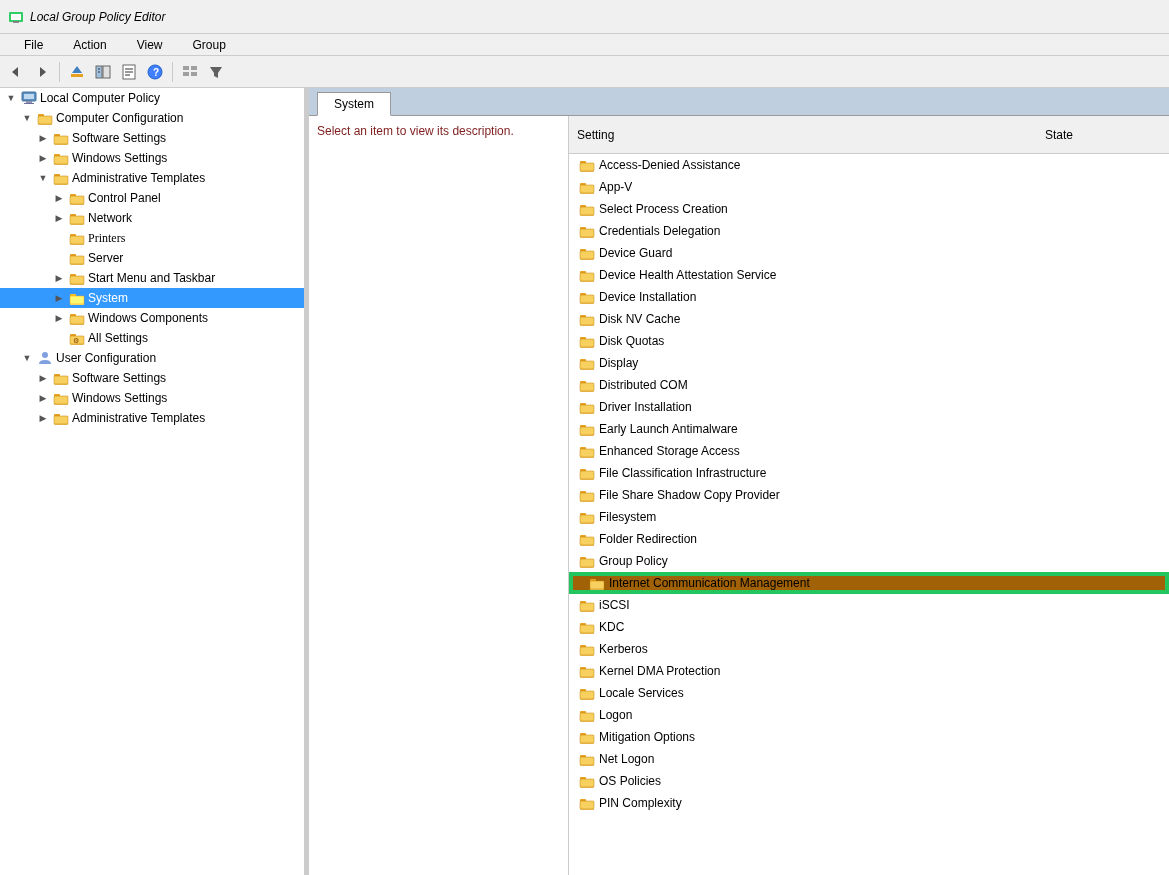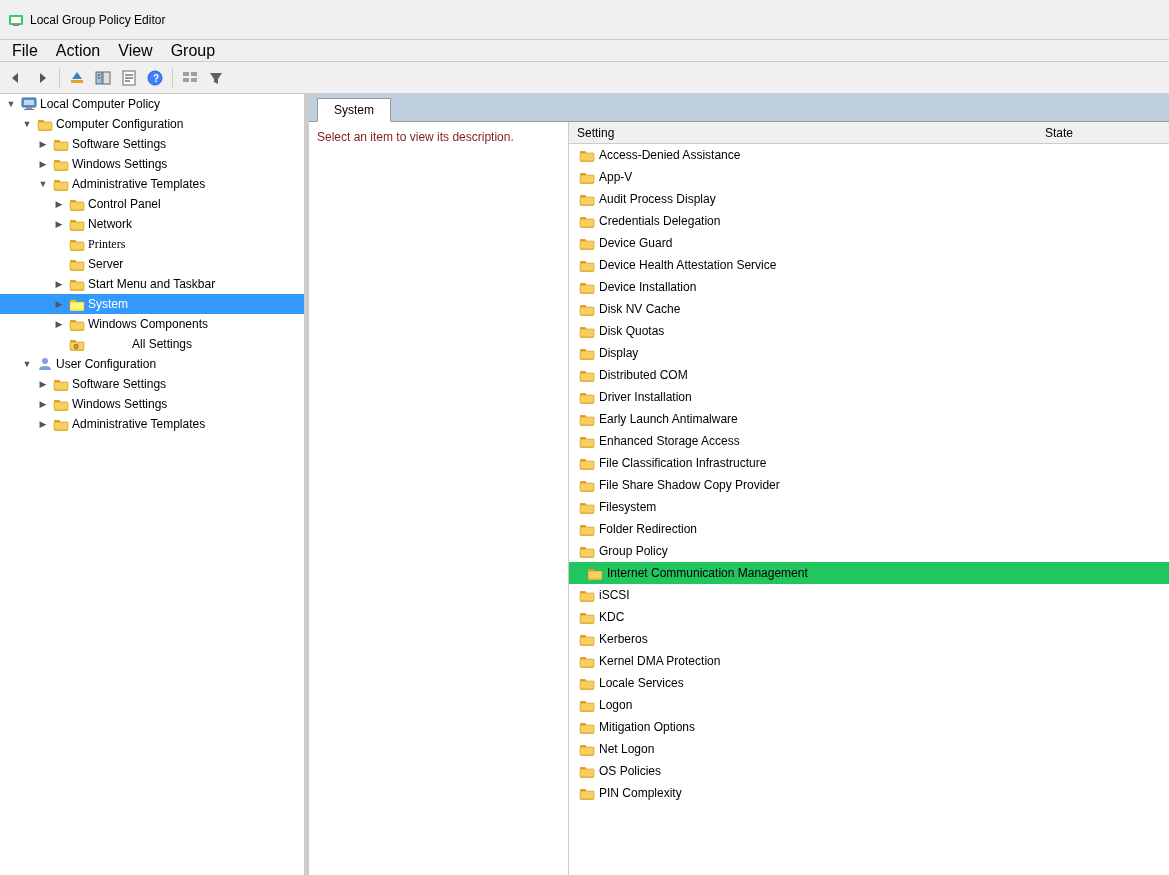--- a/index.html
+++ b/index.html
@@ -8,27 +8,28 @@
       font-size: 12px;
       background: #f0f0f0;
       width: 1169px;
       height: 875px;
       overflow: hidden;
     }
 
     
     .title-bar {
       background: #f0f0f0;
-      height: 40px;
+      height: 34px;
       display: flex;
       align-items: center;
       padding: 0 8px;
       border-bottom: 1px solid #ccc;
       font-size: 12px;
       gap: 6px;
+      font-style: italic;
     }
     .title-bar-icon {
       width: 16px;
       height: 16px;
     }
     .title-text {
       font-size: 12px;
     }
 
     
@@ -36,22 +37,23 @@
       background: #f0f0f0;
       height: 22px;
       display: flex;
       align-items: center;
       padding: 0 4px;
       border-bottom: 1px solid #ccc;
       gap: 2px;
     }
     .menu-item {
       padding: 2px 8px;
-      font-size: 16px;
+      font-size: 12px;
       cursor: pointer;
+      margin-left: 12px;
     }
 
     
     .toolbar {
       background: #f0f0f0;
       height: 32px;
       display: flex;
       align-items: center;
       padding: 0 4px;
       border-bottom: 1px solid #ccc;
@@ -193,21 +195,21 @@
       flex: 1;
       overflow-y: auto;
       overflow-x: hidden;
     }
 
     
     .col-headers {
       display: flex;
       background: #f0f0f0;
       border-bottom: 1px solid #ccc;
-      height: 22px;
+      height: 38px;
       align-items: center;
       padding: 0 4px;
       position: sticky;
       top: 0;
       z-index: 10;
     }
     .col-setting {
       flex: 1;
       font-weight: normal;
       font-size: 12px;
@@ -221,22 +223,22 @@
     
     .list-item {
       display: flex;
       align-items: center;
       height: 22px;
       padding: 0 4px 0 8px;
       cursor: pointer;
       border: 2px solid transparent;
     }
     .list-item.highlighted {
-      border: 2px solid #22c55e;
-      background: #22c55e;
+      border: 4px solid #22c55e;
+      background: #a16207;
       padding-left: 16px;
     }
     .list-item-icon {
       width: 16px;
       height: 16px;
       margin-right: 4px;
       flex-shrink: 0;
     }
     .list-item-text {
       flex: 1;
@@ -447,21 +449,21 @@
         <span style="font-size: 12px; user-select: none;">Windows Components</span>
       </div>
       <div class="tree-item tree-indent-3">
         <span class="expand-spacer"></span>
         <span class="folder-icon"><svg width="16" height="16" viewBox="0 0 16 16" xmlns="http://www.w3.org/2000/svg">
     <rect x="1" y="6" width="14" height="9" rx="1" fill="#F0C060"></rect>
     <rect x="1" y="4" width="6" height="3" rx="1" fill="#E8A020"></rect>
     <rect x="1" y="6" width="14" height="8" rx="1" fill="#F8D060" stroke="#C08000" stroke-width="0.5"></rect>
     <text x="4" y="13" font-size="7" fill="#804000">⚙</text>
   </svg></span>
-        <span style="font-size: 12px; user-select: none; margin-left: 44px;">All Settings</span>
+        <span style="font-size: 12px; user-select: none;">All Settings</span>
       </div>
       <div class="tree-item tree-indent-1">
         <span class="expand-btn">▼</span>
         <span class="folder-icon"><svg width="16" height="16" viewBox="0 0 16 16" xmlns="http://www.w3.org/2000/svg">
     <circle cx="8" cy="5" r="3" fill="#80a0e0"></circle>
     <path d="M2,14 Q2,10 8,10 Q14,10 14,14" fill="#80a0e0"></path>
   </svg></span>
         <span style="font-size: 12px; user-select: none;">User Configuration</span>
       </div>
       <div class="tree-item tree-indent-2">
@@ -534,21 +536,21 @@
   </svg></span>
               <span class="list-item-text">App-V</span>
               <span class="list-item-state"></span>
             </div>
             <div class="list-item">
               <span class="list-item-icon"><svg width="16" height="16" viewBox="0 0 16 16" xmlns="http://www.w3.org/2000/svg">
     <rect x="1" y="6" width="14" height="9" rx="1" fill="#F0C060"></rect>
     <rect x="1" y="4" width="6" height="3" rx="1" fill="#E8A020"></rect>
     <rect x="1" y="6" width="14" height="8" rx="1" fill="#F8D060" stroke="#C08000" stroke-width="0.5"></rect>
   </svg></span>
-              <span class="list-item-text">Audit Process Display</span>
+              <span class="list-item-text">Select Process Creation</span>
               <span class="list-item-state"></span>
             </div>
             <div class="list-item">
               <span class="list-item-icon"><svg width="16" height="16" viewBox="0 0 16 16" xmlns="http://www.w3.org/2000/svg">
     <rect x="1" y="6" width="14" height="9" rx="1" fill="#F0C060"></rect>
     <rect x="1" y="4" width="6" height="3" rx="1" fill="#E8A020"></rect>
     <rect x="1" y="6" width="14" height="8" rx="1" fill="#F8D060" stroke="#C08000" stroke-width="0.5"></rect>
   </svg></span>
               <span class="list-item-text">Credentials Delegation</span>
               <span class="list-item-state"></span>

